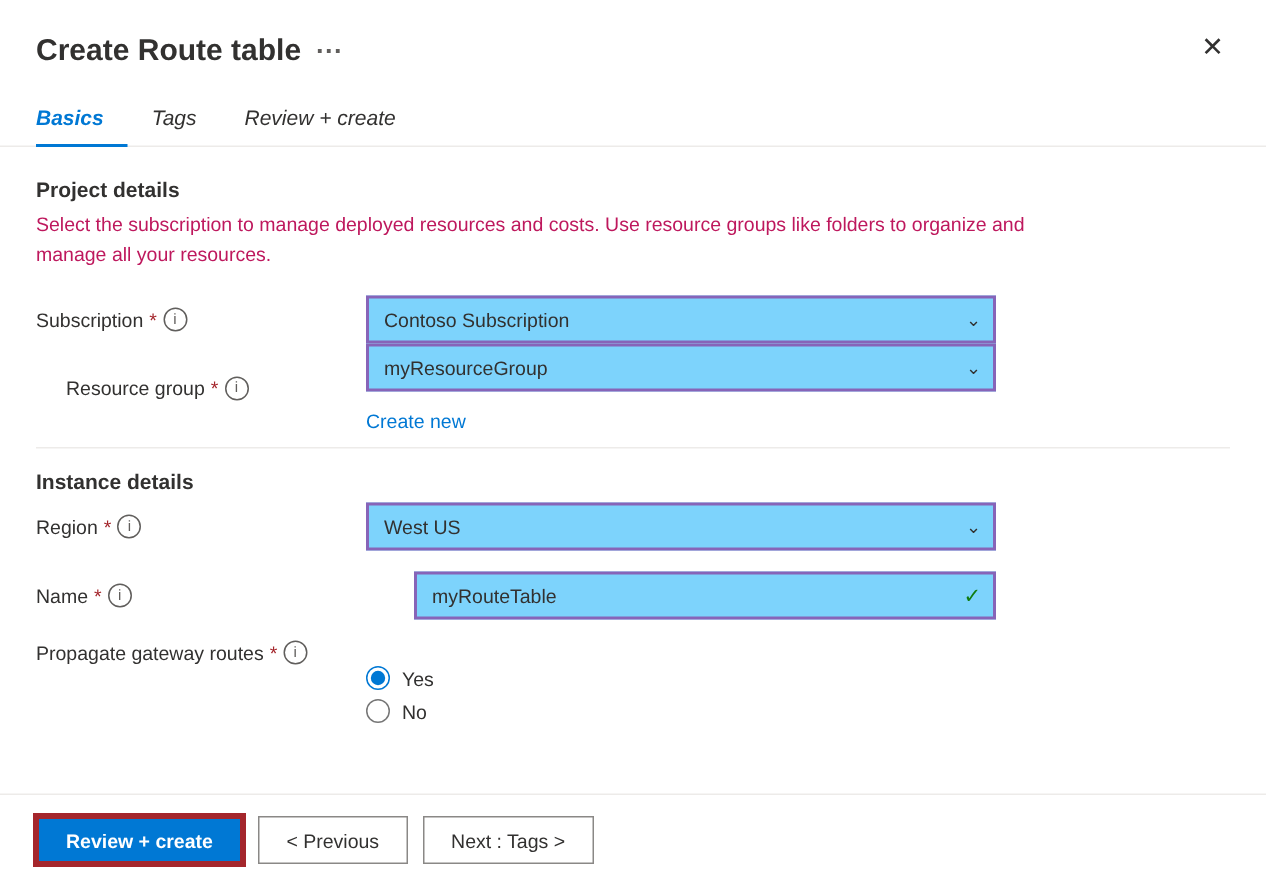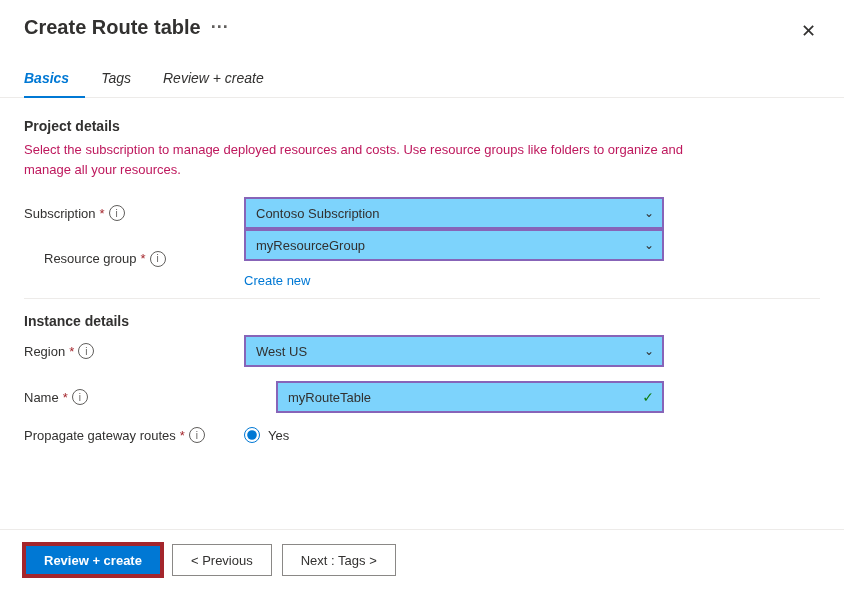--- a/index.html
+++ b/index.html
@@ -17,21 +17,21 @@
     .panel {
       background: #fff;
       width: 844px;
       height: 590px;
       display: flex;
       flex-direction: column;
       position: relative;
     }
     .panel-header {
       display: flex;
-      align-items: flex-start;
+      align-items: flex-end;
       justify-content: space-between;
       padding: 16px 24px 0 24px;
       border-bottom: none;
     }
     .panel-title {
       font-size: 20px;
       font-weight: 600;
       color: #323130;
       display: flex;
       align-items: center;
@@ -173,20 +173,21 @@
       align-items: center;
       gap: 4px;
       font-size: 13px;
       color: #323130;
       padding-left: 20px;
     }
     .radio-group {
       display: flex;
       flex-direction: column;
       gap: 6px;
+      margin-top: 17px;
     }
     .radio-row {
       display: flex;
       align-items: center;
       gap: 8px;
       font-size: 13px;
       color: #323130;
     }
     .radio-input {
       width: 16px;
@@ -344,20 +345,24 @@
         <span>Propagate gateway routes</span>
         <span class="label-required"> *</span>
         <span class="info-icon">i</span>
       </div>
       <div class="input-col">
         <div class="radio-group">
           <div class="radio-row">
             <input type="radio" class="radio-input" name="propagate" value="Yes" checked="" style="">
             <span>Yes</span>
           </div>
+          <div class="radio-row">
+            <input type="radio" class="radio-input" name="propagate" value="No" style="">
+            <span>No</span>
+          </div>
         </div>
       </div>
     </div>
 
   </div>
 
   <div class="footer">
     <button class="btn-primary">Review + create</button>
     <button class="btn-secondary">&lt; Previous</button>
     <button class="btn-secondary">Next : Tags &gt;</button>

